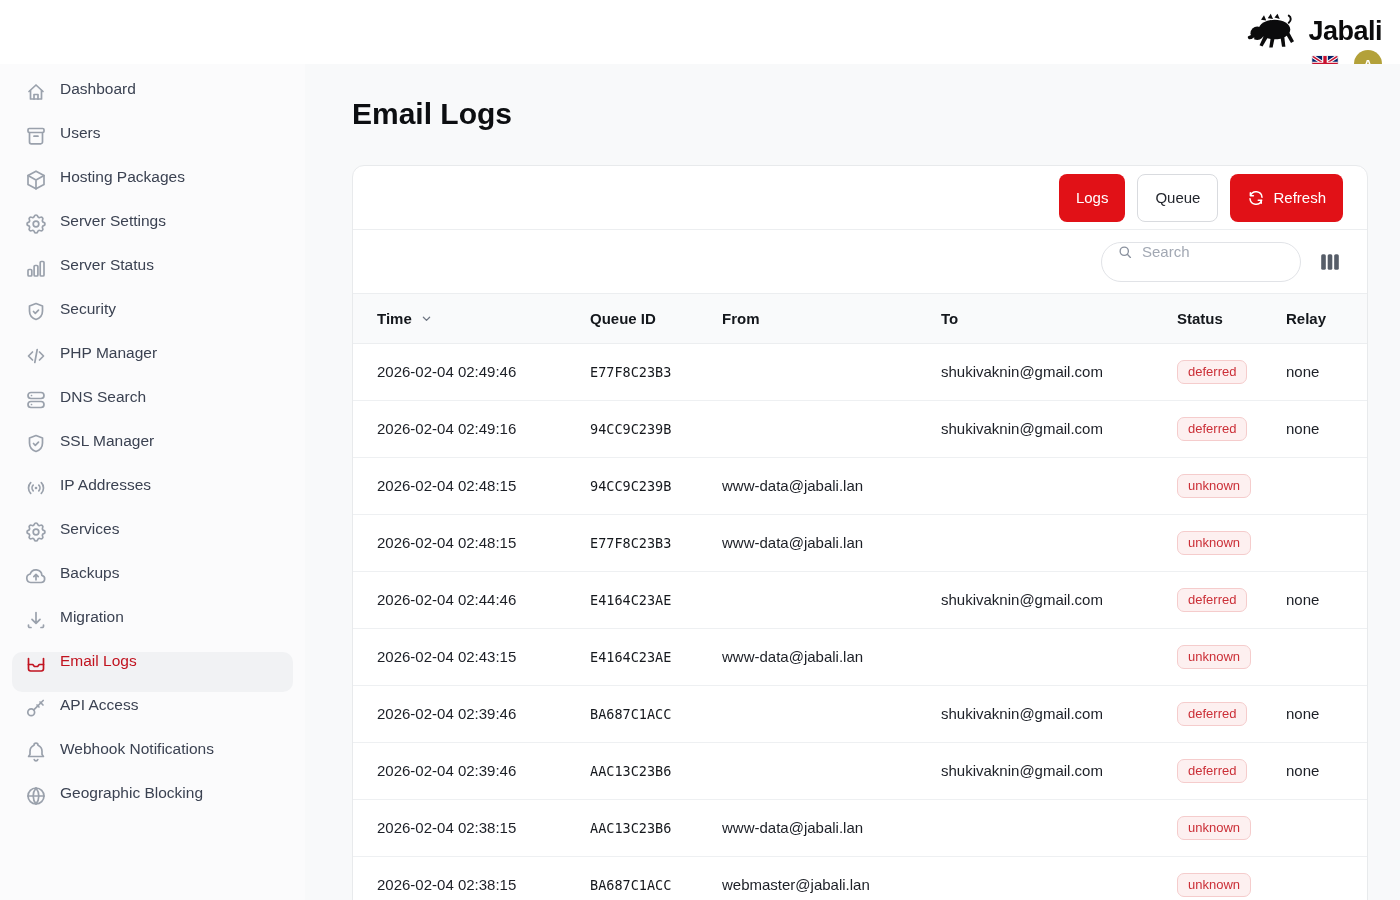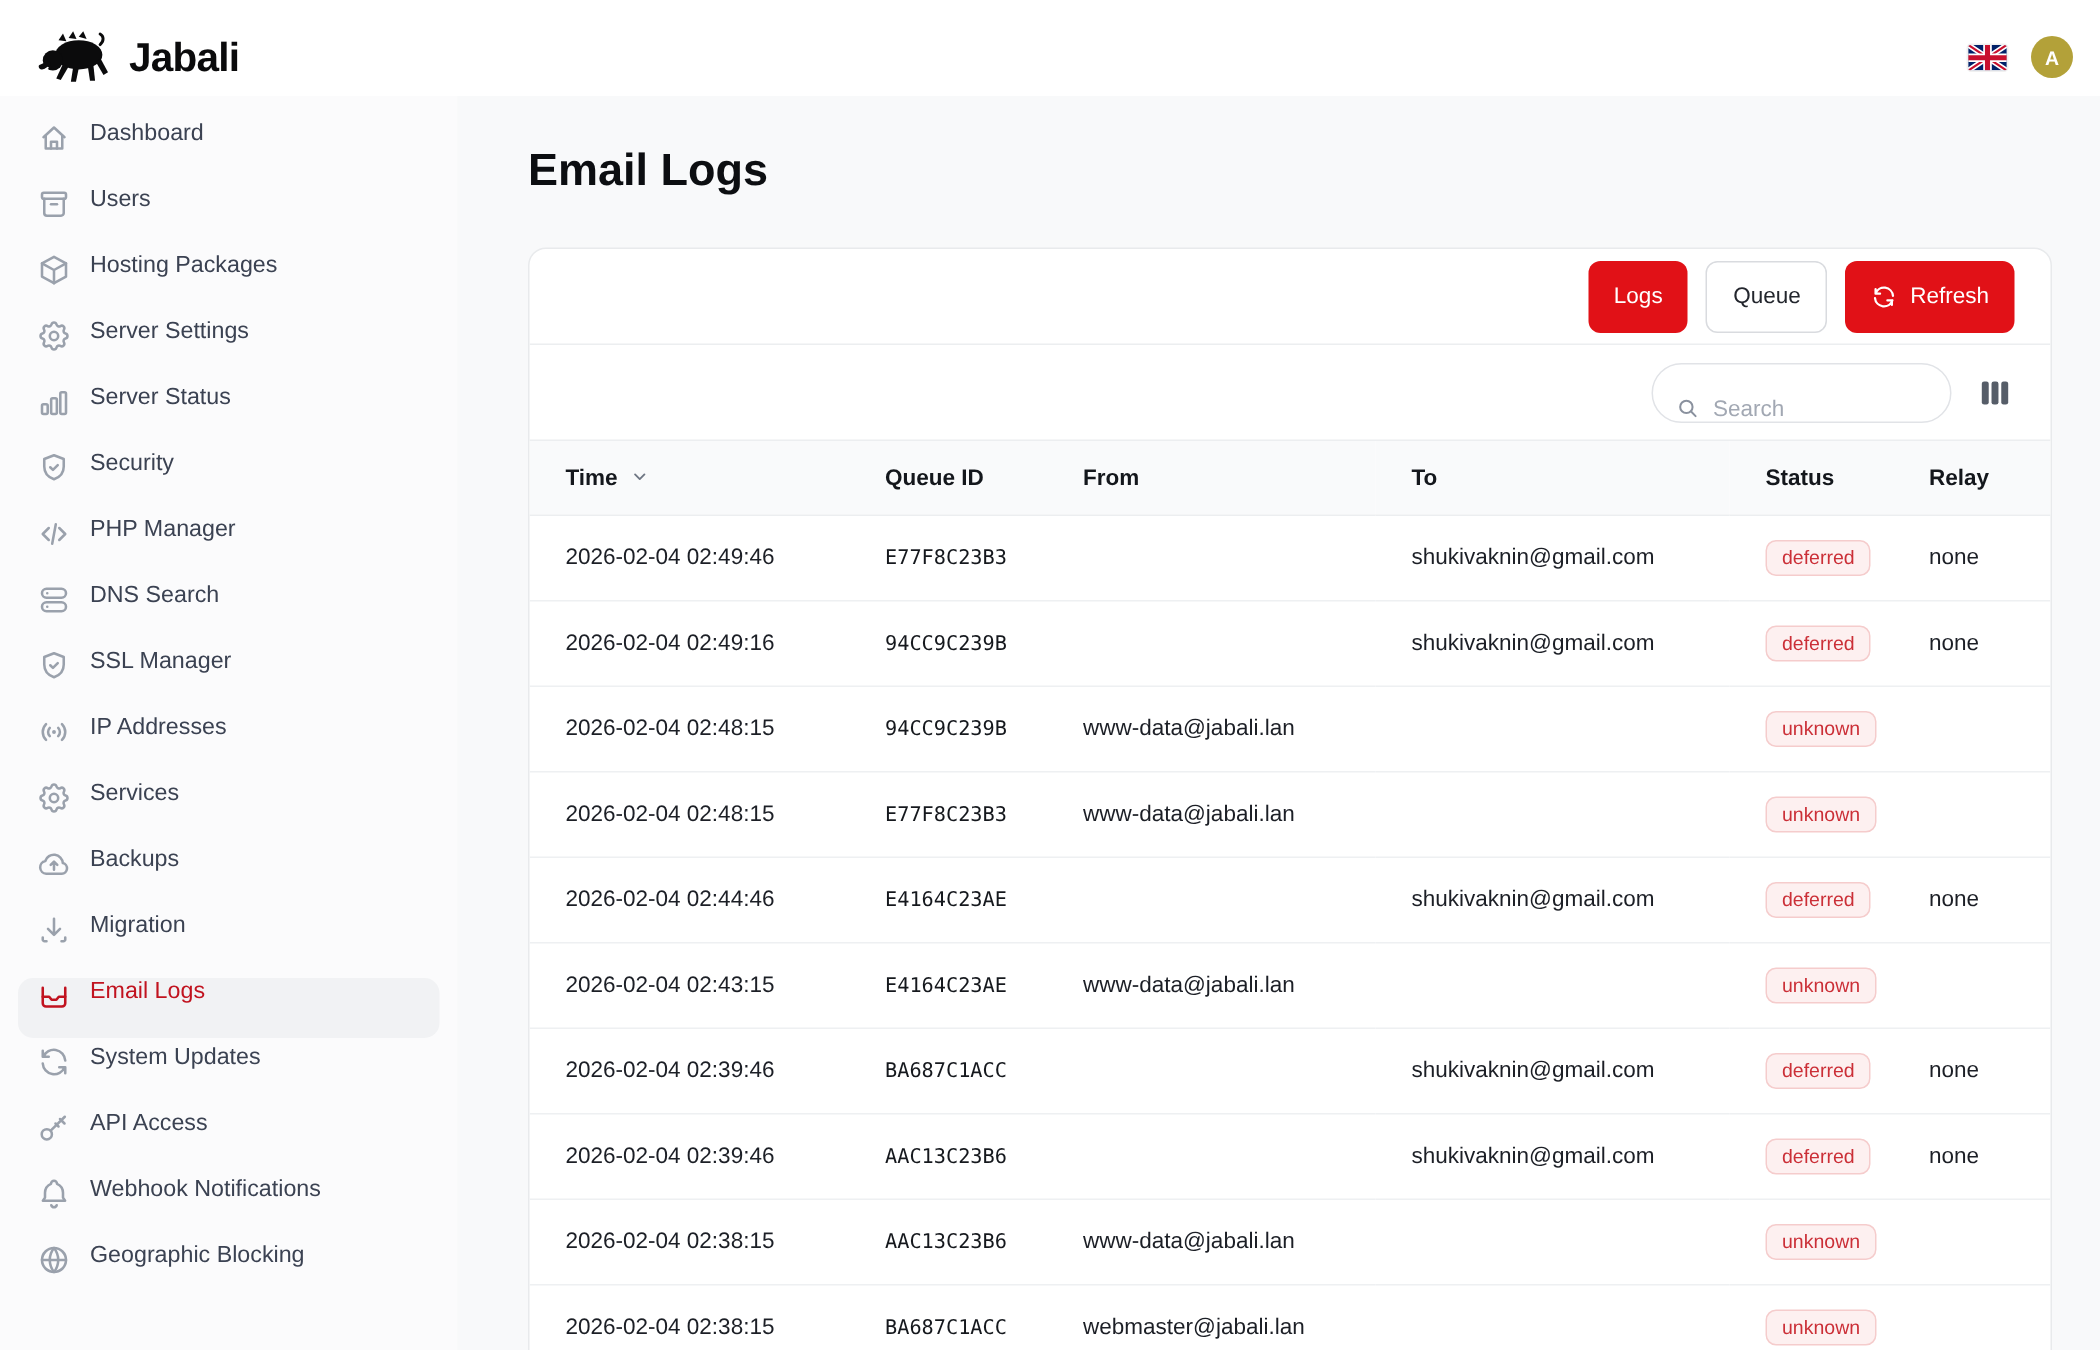--- a/index.html
+++ b/index.html
@@ -12,21 +12,21 @@
     --line:#eceef0;
     --text-dark:#1c1f26;
     --text-side:#3b4252;
     --icon-gray:#9aa1ac;
   }
   *{margin:0;padding:0;box-sizing:border-box;}
   html,body{width:1400px;height:900px;overflow:hidden;}
   body{font-family:"Liberation Sans",sans-serif;background:#f8f9fa;color:var(--text-dark);}
   button{font-family:inherit;background:none;border:none;cursor:pointer;}
   
-  .topbar{height:64px;background:#fff;display:flex;align-items:center;justify-content:space-between;padding:12px 18px 0 24px;}
+  .topbar{height:64px;background:#fff;display:flex;align-items:flex-end;justify-content:space-between;padding:12px 18px 0 24px;flex-direction:column;}
   .brand{display:flex;align-items:center;gap:8px;}
   .boar{display:inline-flex;width:54px;height:38px;}
   .boar svg{width:100%;height:100%;}
   .brand-name{font-size:27px;font-weight:800;letter-spacing:-.5px;color:#0b0b0c;}
   .topbar-right{display:flex;align-items:center;gap:16px;}
   .flag-btn{display:inline-flex;width:26px;height:17px;border-radius:2px;overflow:hidden;box-shadow:0 0 0 1px rgba(0,0,0,.06);}
   .avatar{width:28px;height:28px;border-radius:50%;background:var(--avatar-bg);color:#fff;font-size:13px;font-weight:700;display:flex;align-items:center;justify-content:center;}
   
   .shell{display:flex;height:836px;}
   .sidebar{width:305px;background:#fbfbfc;overflow:hidden;flex:none;}
@@ -40,21 +40,21 @@
   
   .content{flex:1;padding:32px 32px 0 47px;background:#f8f9fa;overflow:hidden;}
   h1{font-size:30px;line-height:36px;font-weight:800;color:#0c0e11;margin:0 0 33px;}
   .card{background:#fff;border:1px solid #e8eaec;border-radius:12px;overflow:hidden;}
   .card-toolbar{height:64px;display:flex;align-items:center;justify-content:flex-end;gap:12px;padding:0 24px;border-bottom:1px solid var(--line);}
   .btn{height:48px;border-radius:8px;font-size:15px;padding:0 17px;display:inline-flex;align-items:center;gap:8px;}
   .btn-red{background:var(--accent-red);color:#fff;}
   .btn-white{background:#fff;color:#23262d;border:1px solid #d9dbdf;}
   .btn .ricon{display:inline-flex;width:18px;height:18px;}
   .card-searchrow{height:64px;display:flex;align-items:center;justify-content:flex-end;gap:18px;padding:0 26px;border-bottom:1px solid var(--line);}
-  .searchbox{display:flex;align-items:flex-end;gap:8px;width:200px;height:40px;border:1px solid #e1e3e7;border-radius:20px;padding:0 14px;background:#fff;}
+  .searchbox{display:flex;align-items:flex-start;gap:8px;width:200px;height:40px;border:1px solid #e1e3e7;border-radius:20px;padding:0 14px;background:#fff;}
   .searchbox .sic{display:inline-flex;width:18px;height:18px;color:#8a919e;flex:none;}
   .searchbox input{border:none;outline:none;flex:1;min-width:0;font-size:15px;color:#1c1f26;background:transparent;}
   .searchbox input::placeholder{color:#a2a8b3;}
   .cols-btn{display:inline-flex;width:22px;height:22px;color:#565d68;}
   
   table{width:100%;border-collapse:collapse;table-layout:fixed;}
   thead th{height:49px;background:#f9fafb;text-align:left;font-size:15px;font-weight:700;color:#14171c;padding:0 8px 0 24px;border-bottom:1px solid var(--line);white-space:nowrap;}
   thead th .sort{display:inline-flex;width:15px;height:15px;color:#6f7683;vertical-align:-2px;margin-left:7px;}
   tbody td{height:57px;font-size:15px;color:var(--text-dark);padding:0 8px 0 24px;border-bottom:1px solid #eef0f2;white-space:nowrap;overflow:hidden;}
   td.c-qid{font-family:"DejaVu Sans Mono",monospace;font-size:13.5px;color:#15181d;}
@@ -269,31 +269,20 @@
     <span class="sicon">
                 <svg viewBox="0 0 24 24" fill="none" stroke="currentColor" stroke-width="1.7" stroke-linecap="round" stroke-linejoin="round">
                   <path d="M4.5 6.5v10.3A2.2 2.2 0 0 0 6.7 19h10.6a2.2 2.2 0 0 0 2.2-2.2V6.5"></path>
                   <path d="M4.5 12.5h4.3l1.6 2h3.2l1.6-2h4.3"></path>
                 </svg>
               </span>
     <span class="slabel">Email Logs</span>
   </a>
           </li>
 
-  <li>
-            <a class="side-item" href="#">
-    <span class="sicon">
-                <svg viewBox="0 0 24 24" fill="none" stroke="currentColor" stroke-width="1.7" stroke-linecap="round" stroke-linejoin="round">
-                  <path d="M19.5 11a7.6 7.6 0 0 0-14.6-2.5M4.5 4.5v4h4"></path>
-                  <path d="M4.5 13a7.6 7.6 0 0 0 14.6 2.5m.4 4v-4h-4"></path>
-                </svg>
-              </span>
-    <span class="slabel">System Updates</span>
-  </a>
-          </li>
 
   <li>
             <a class="side-item" href="#">
     <span class="sicon">
                 <svg viewBox="0 0 24 24" fill="none" stroke="currentColor" stroke-width="1.7" stroke-linecap="round" stroke-linejoin="round">
                   <circle cx="7.2" cy="16.2" r="3.4"></circle>
                   <path d="m9.8 13.8 9.4-9.3M16 6l3 3M13 9l2 2"></path>
                 </svg>
               </span>
     <span class="slabel">API Access</span>

